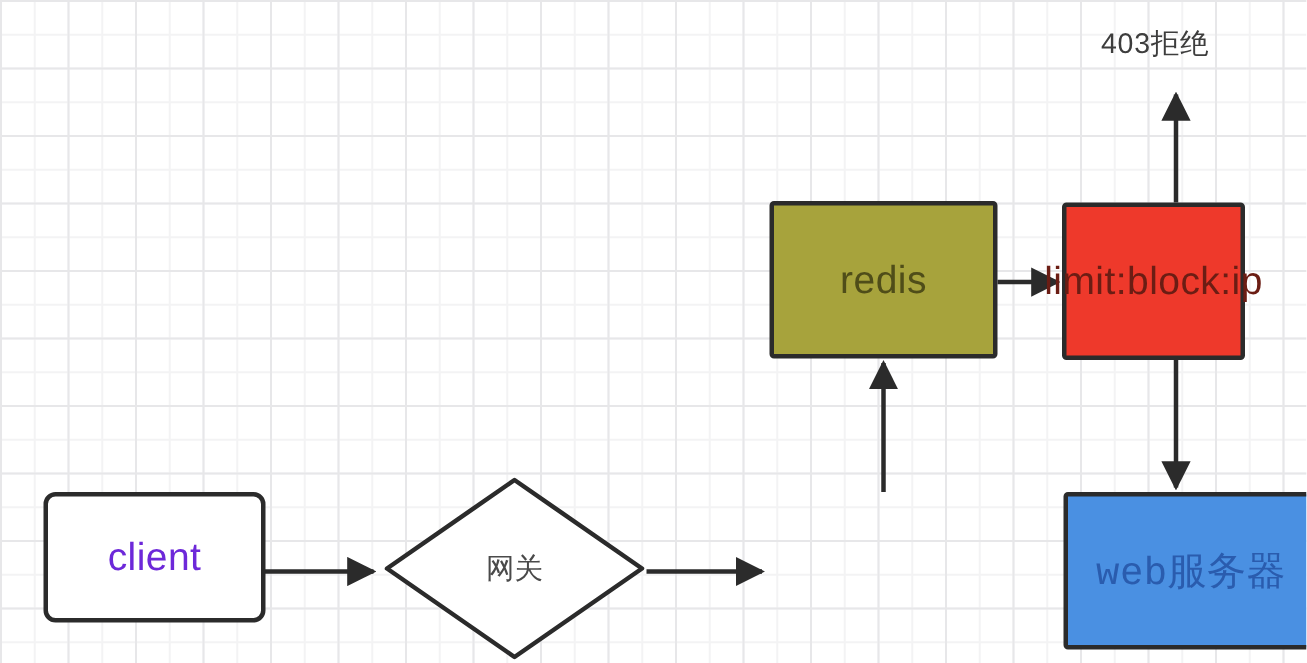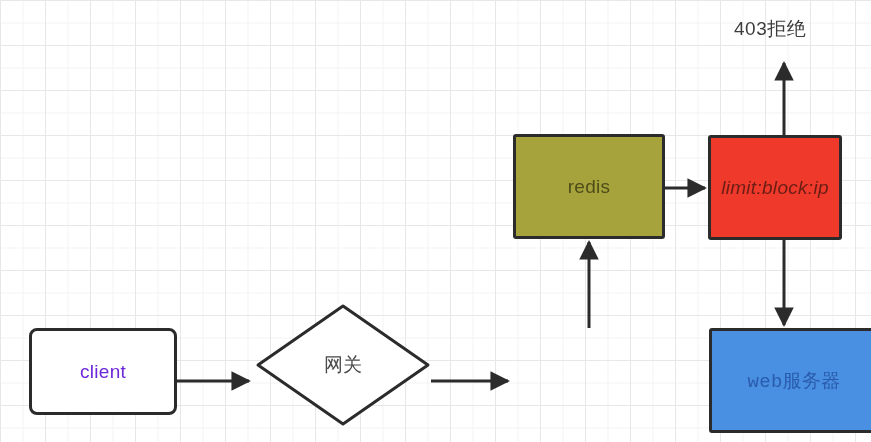--- a/index.html
+++ b/index.html
@@ -27,21 +27,21 @@
     pointer-events: none;
   }
   .edges-layer line { pointer-events: stroke; }
 
   .node {
     position: absolute;
     display: flex;
     align-items: center;
     justify-content: center;
     border: 3px solid #2b2b2b;
-    font-size: 19px;
+    font-size: 26px;
     letter-spacing: 0.3px;
     cursor: default;
   }
 
   .node-client {
     left: 6px; top: 328px; width: 148px; height: 87px;
     background: #ffffff;
     color: #6d28d9;
     border-radius: 8px;
     margin-left: 23px;
@@ -55,38 +55,37 @@
   }
 
   .node-redis {
     left: 513px; top: 134px; width: 152px; height: 105px;
     background: #a7a33c;
     color: #4f4d19;
     border-radius: 3px;
   }
 
   .node-limit {
-    left: 708px; top: 135px; width: 134px; height: 105px;
+    left: 708px; top: 135px; width: 122px; height: 105px;
     background: #ee392b;
     color: #6b1d14;
     border-radius: 3px;
-    font-style: italic;
   }
 
   .node-web {
     left: 709px; top: 328px; width: 170px; height: 105px;
     background: #4a90e2;
     color: #2a5cae;
     border-radius: 3px;
     font-family: Liberation Mono, monospace;
   }
 
   .node-diamond {
     position: absolute;
-    left: 255px; top: 303px; width: 176px; height: 124px; text-decoration: underline;
+    left: 255px; top: 317px; width: 176px; height: 124px; text-decoration: underline;
   }
   .node-diamond svg { position: absolute; left: 0; top: 0; }
   .node-diamond .diamond-label {
     position: absolute;
     left: 0; top: 0; width: 100%; height: 100%;
     display: flex; align-items: center; justify-content: center;
     color: #4a4a4a;
     font-size: 19px;
   }
 

